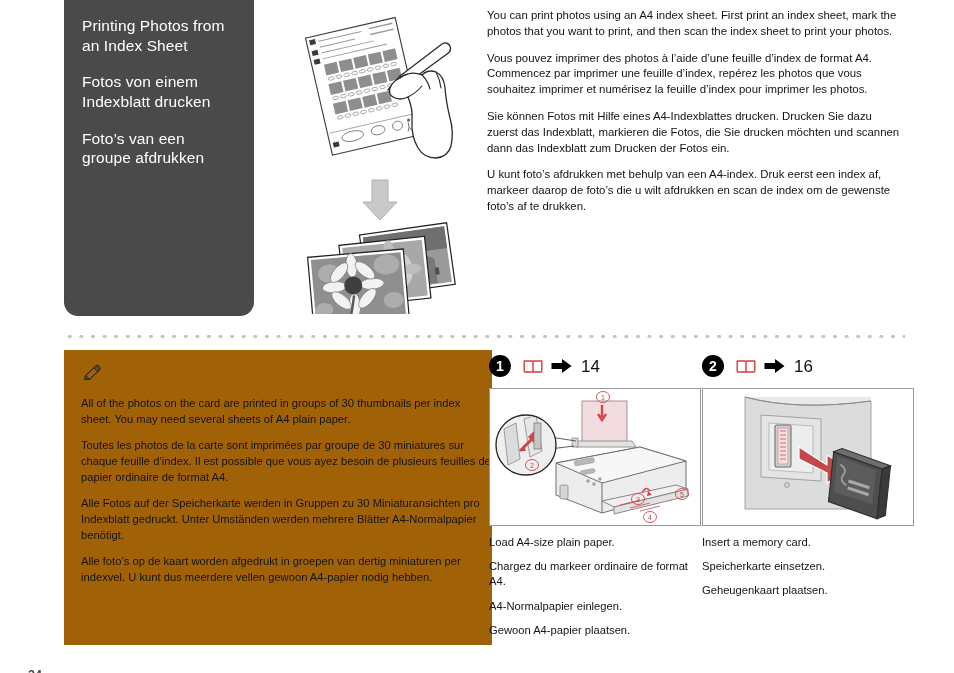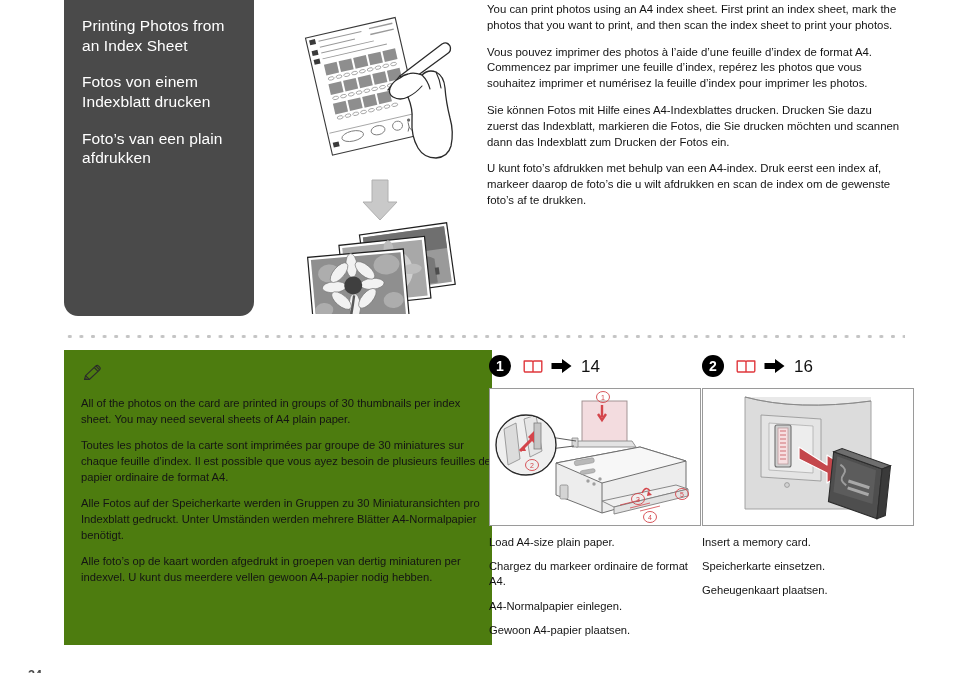--- a/index.html
+++ b/index.html
@@ -44,21 +44,21 @@
     left: 296px;
     top: 14px;
     width: 180px;
     height: 300px;
   }
 
   
   .intro-block {
     position: absolute;
     left: 487px;
-    top: 2px;
+    top: 8px;
     width: 418px;
   }
   .intro-para {
     font-size: 11.4px;
     line-height: 1.385;
     margin: 0 0 11px 0;
     color: #141414;
     text-align: left;
   }
   .intro-para:last-child { margin-bottom: 0; }
@@ -76,21 +76,21 @@
     background-position: left center;
   }
 
   
   .note-box {
     position: absolute;
     left: 64px;
     top: 350px;
     width: 428px;
     height: 295px;
-    background: #4d7c0f;
+    background: #a16207;
     box-sizing: border-box;
     padding: 13px 0 10px 17px;
   }
   .note-icon {
     width: 22px;
     height: 20px;
     margin-bottom: 9px;
   }
   .note-para {
     font-size: 11.2px;
@@ -166,21 +166,21 @@
     color: #4a4a4a;
     margin-top: 48px;
   }
 </style>
 </head>
 <body>
 
 <div class="title-panel">
   <p class="title-line">Printing Photos from an Index Sheet</p>
   <p class="title-line">Fotos von einem Indexblatt drucken</p>
-  <p class="title-line">Foto’s van een plain afdrukken</p>
+  <p class="title-line">Foto’s van een groupe afdrukken</p>
 </div>
 
 <div class="hero-art">
   <svg width="180" height="300" viewBox="0 0 180 300">
 
     <g transform="rotate(-13 78 72)">
       <rect x="22" y="10" width="92" height="120" fill="#ffffff" stroke="#3a3a3a" stroke-width="1.1"></rect>
 
       <rect x="25" y="13" width="6" height="5" fill="#3a3a3a"></rect>
       <rect x="25" y="24" width="6" height="5" fill="#3a3a3a"></rect>

